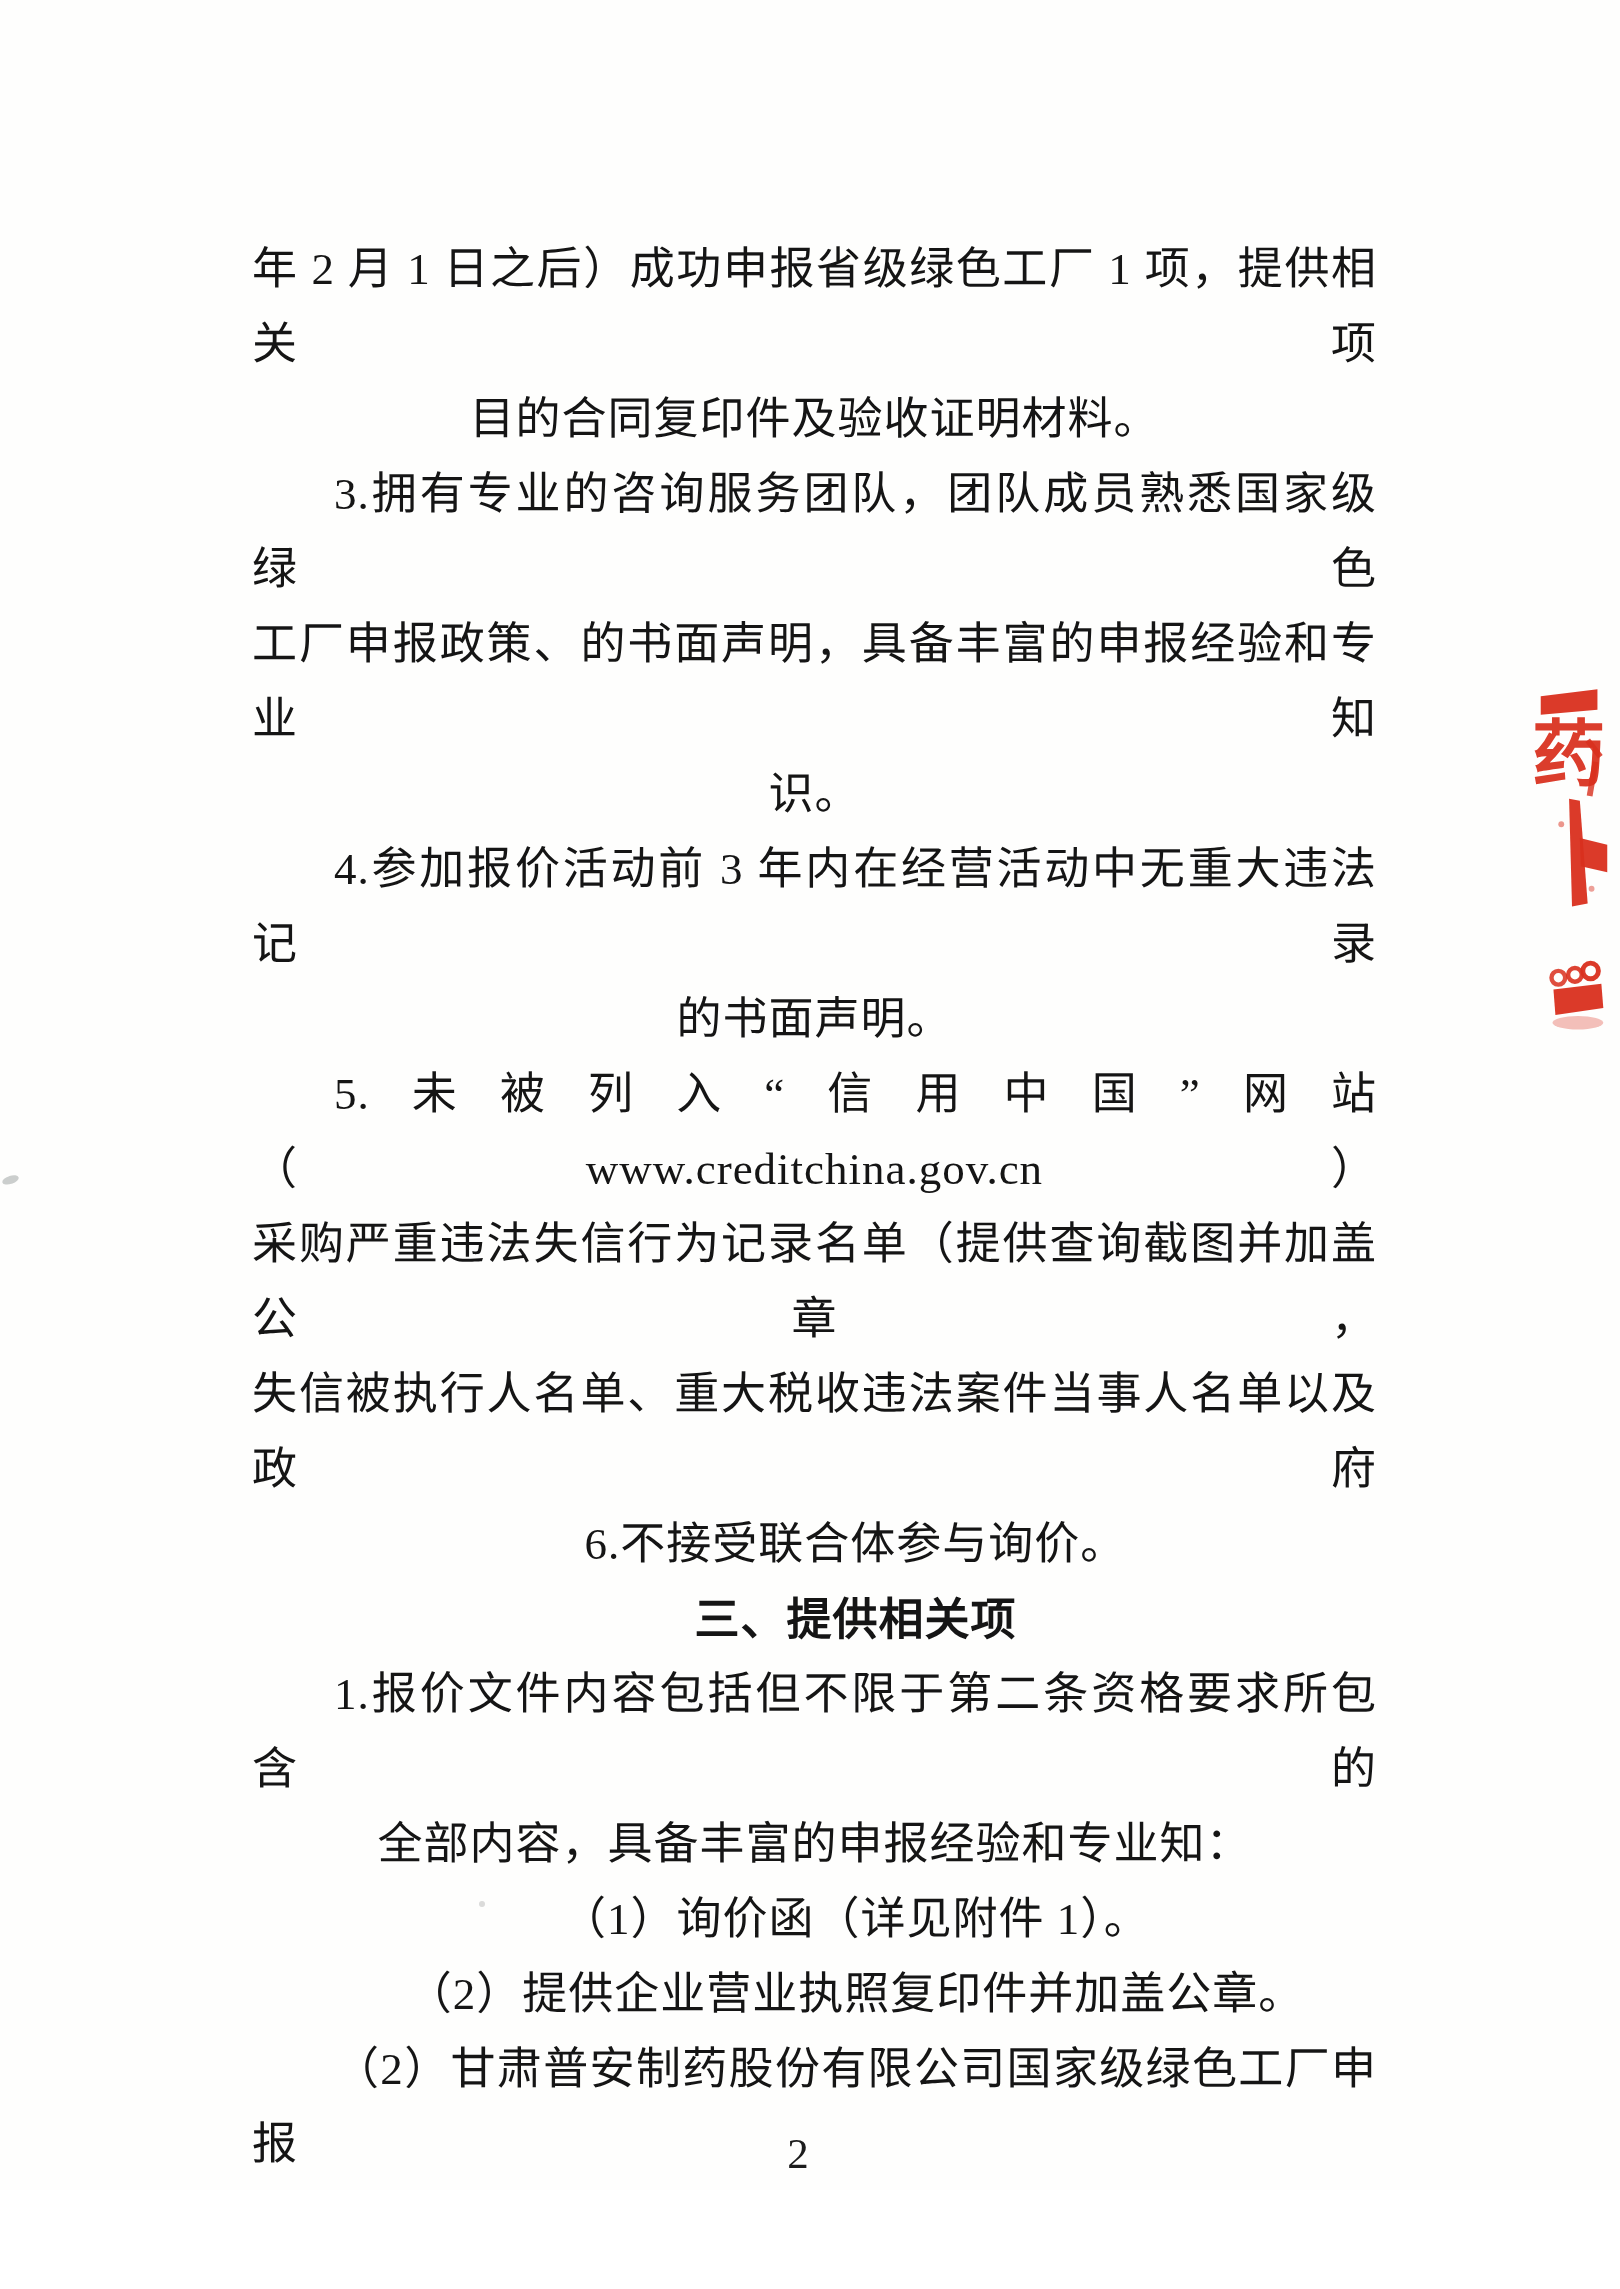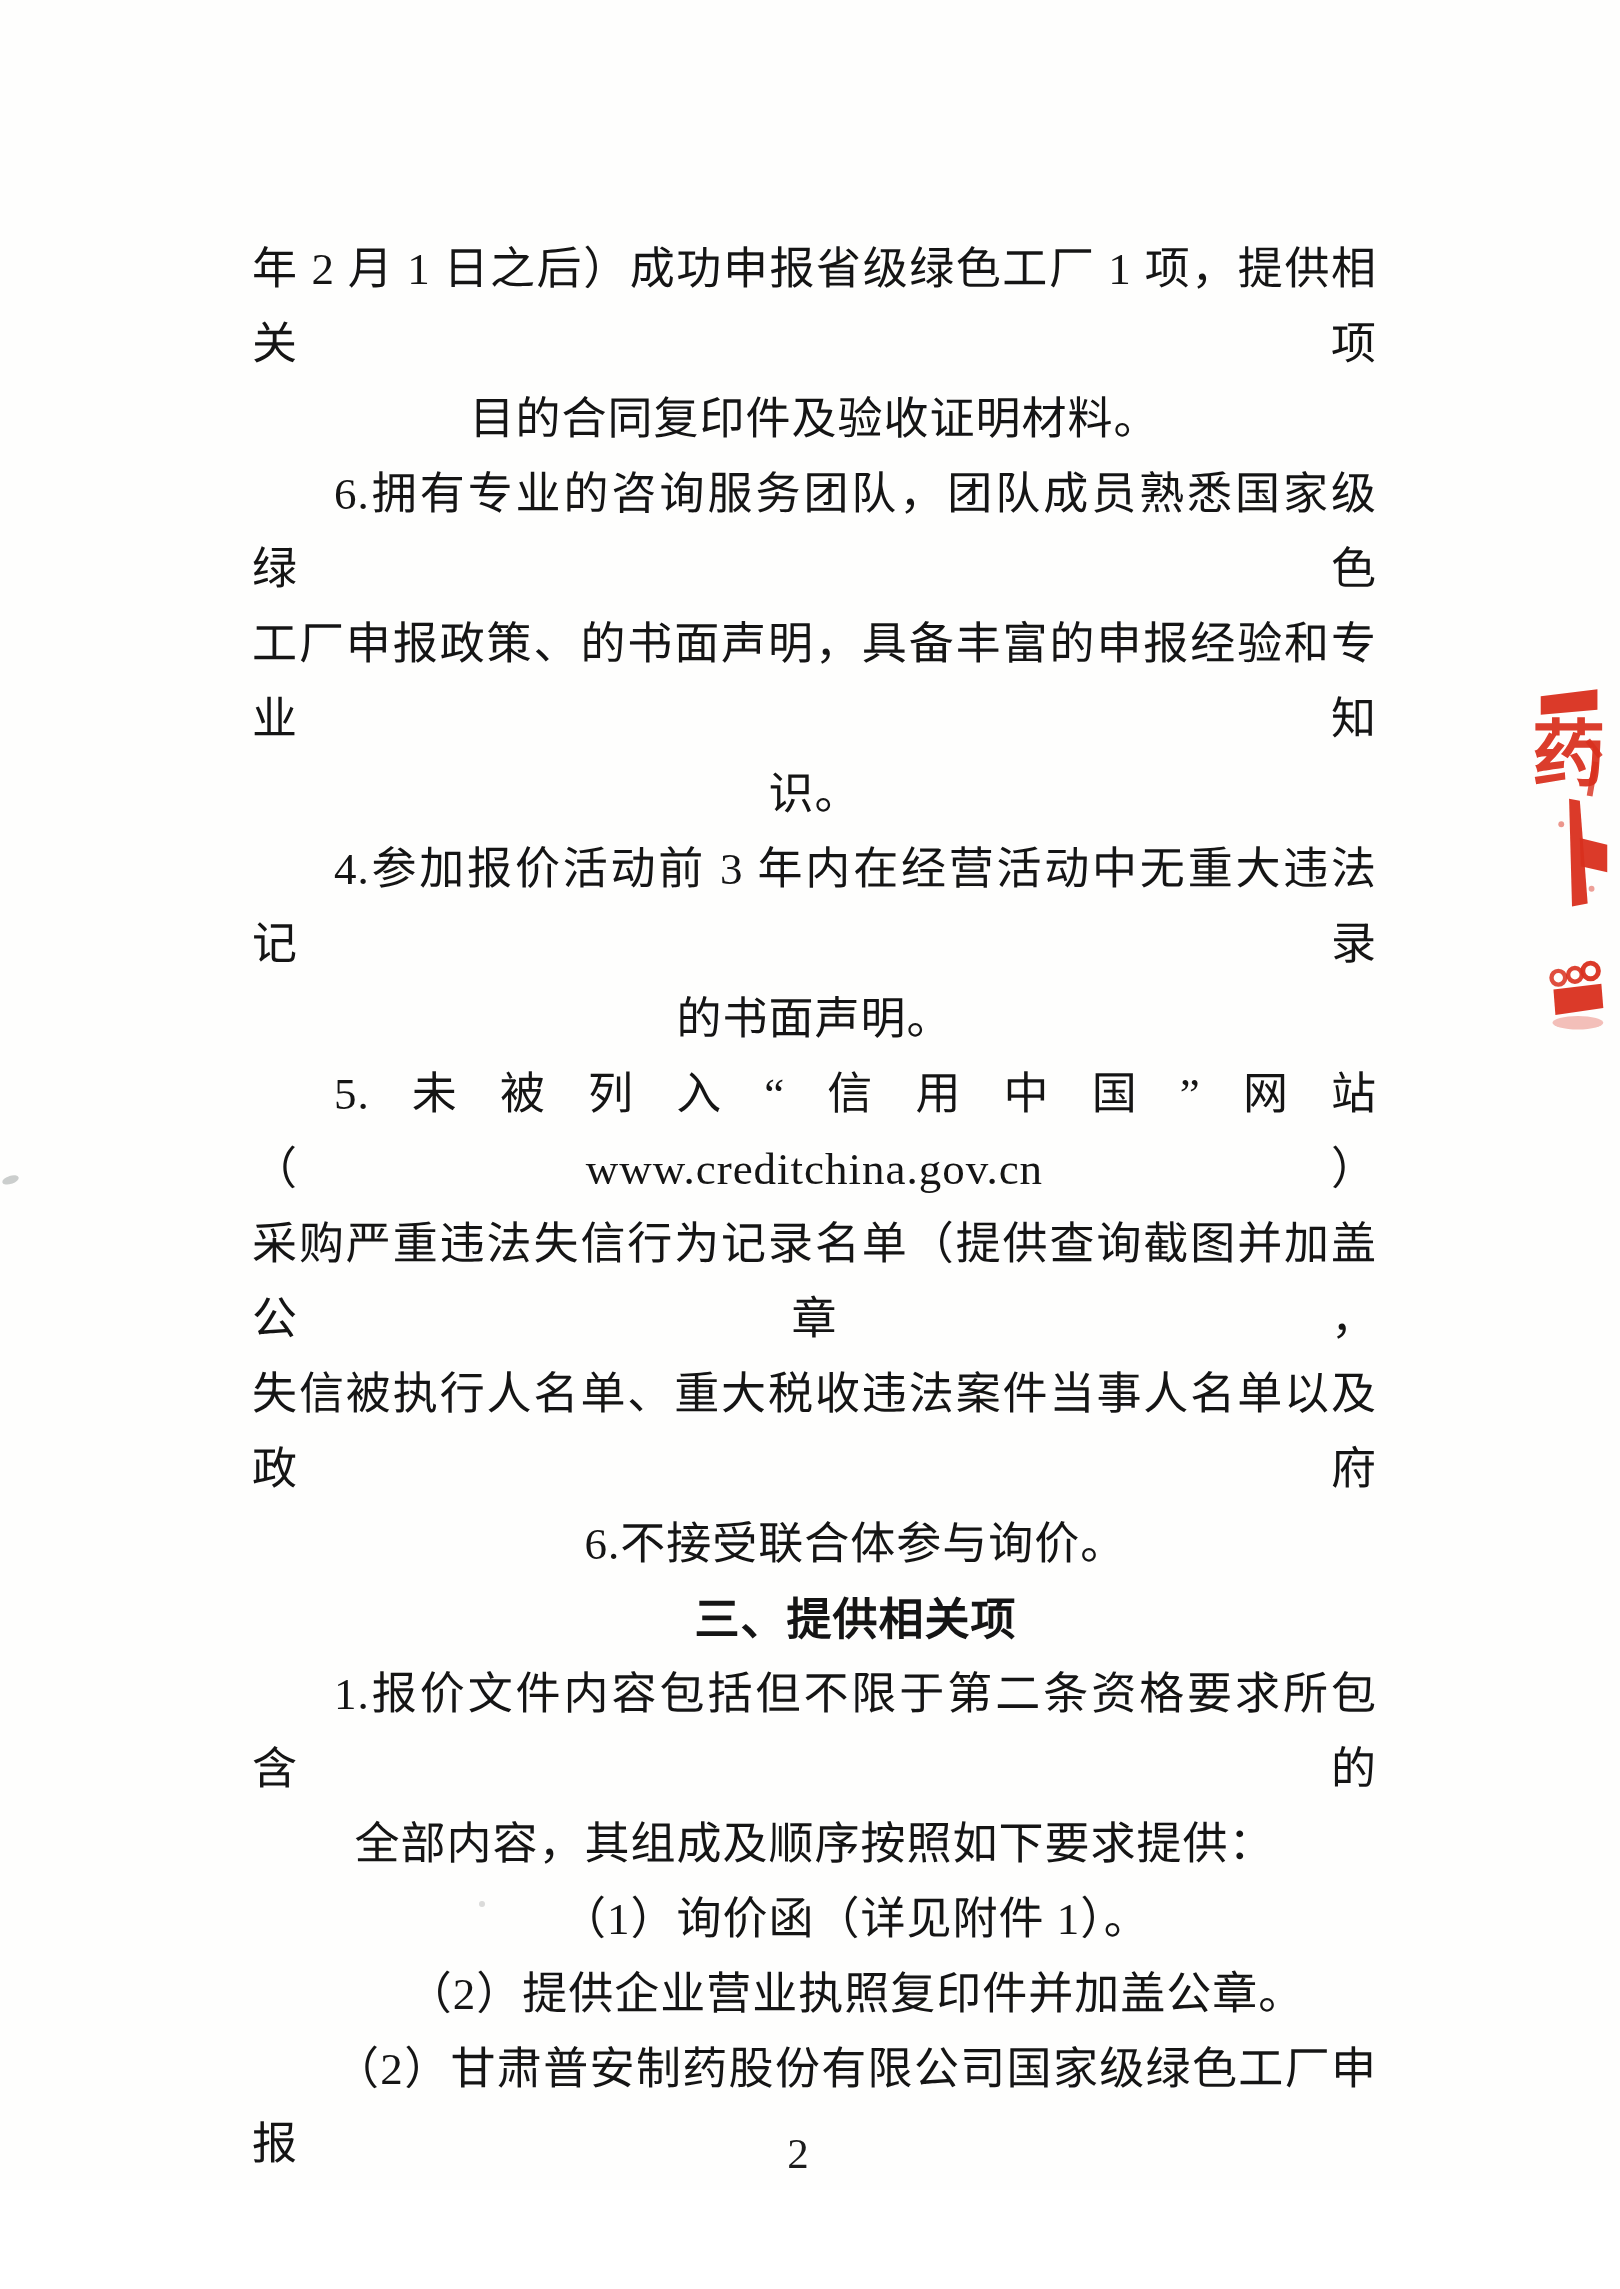--- a/index.html
+++ b/index.html
@@ -78,32 +78,32 @@
   .speck-b{left:479px;top:1901px;width:5.9px;height:5.9px;background:#cfcfcd;}
 </style>
 </head>
 <body>
 
 <div class="page">
 
   <div class="content">
       <div class="line fill">年 2 月 1 日之后）成功申报省级绿色工厂 1 项，提供相关项</div>
       <div class="line">目的合同复印件及验收证明材料。</div>
-      <div class="line fill indent">6.拥有专业的咨询服务团队，团队成员熟悉国家级绿色</div>
+      <div class="line fill indent">3.拥有专业的咨询服务团队，团队成员熟悉国家级绿色</div>
       <div class="line fill">工厂申报政策、的书面声明，具备丰富的申报经验和专业知</div>
       <div class="line">识。</div>
       <div class="line fill indent">4.参加报价活动前 3 年内在经营活动中无重大违法记录</div>
       <div class="line">的书面声明。</div>
       <div class="line fill indent">5.未被列入“信用中国”网站（www.creditchina.gov.cn）</div>
       <div class="line fill">采购严重违法失信行为记录名单（提供查询截图并加盖公章，</div>
       <div class="line fill">失信被执行人名单、重大税收违法案件当事人名单以及政府</div>
       <div class="line indent">6.不接受联合体参与询价。</div>
       <div class="line indent heading">三、提供相关项</div>
       <div class="line fill indent">1.报价文件内容包括但不限于第二条资格要求所包含的</div>
-      <div class="line">全部内容，其组成及顺序按照如下要求提供：</div>
+      <div class="line">全部内容，具备丰富的申报经验和专业知：</div>
       <div class="line indent">（1）询价函（详见附件 1）。</div>
       <div class="line indent">（2）提供企业营业执照复印件并加盖公章。</div>
       <div class="line fill indent">（2）甘肃普安制药股份有限公司国家级绿色工厂申报</div>
       <div class="line fill"><span>咨询服务报价单（</span><span class="bold-seg">格式自拟</span><span>），含价格、服务内容、税率等</span></div>
     </div>
 
   <div class="stamp">
     <svg width="88" height="353" viewBox="0 0 90 360" xmlns="http://www.w3.org/2000/svg">
 
       <polygon points="12,15 70,8 70,29 12,34" fill="#d92f1d" opacity="0.95"></polygon>

